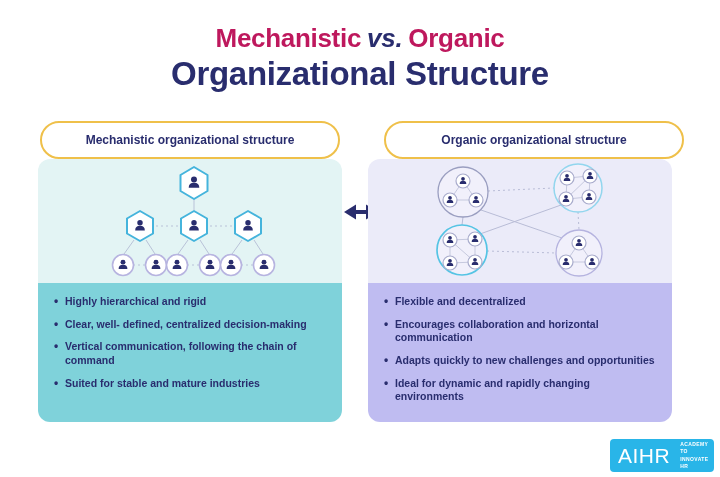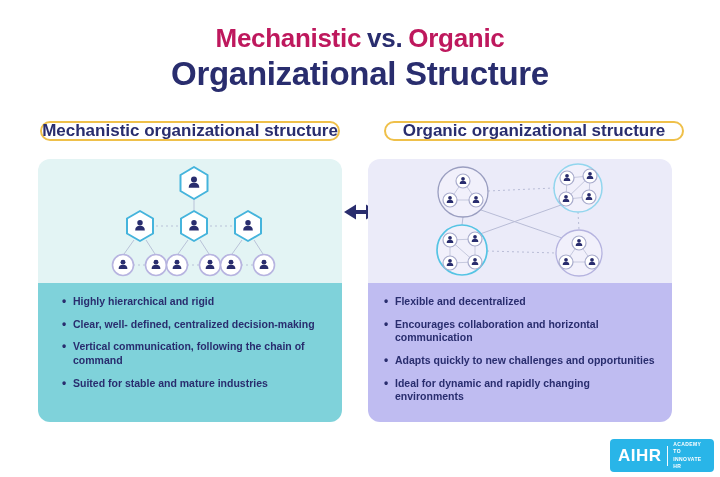--- a/index.html
+++ b/index.html
@@ -7,60 +7,60 @@
   body { font-family:"Liberation Sans", sans-serif; }
   .page {
     position:relative; width:720px; height:477px; background:#ffffff;
     overflow:hidden; margin:0 auto;
   }
   
   .title { position:absolute; top:24px; left:0; width:100%; text-align:center; line-height:1.15; }
   .title-line1 { font-size:26px; font-weight:800; letter-spacing:-0.3px; }
   .title-line2 { font-size:33px; font-weight:800; color:#292d6e; letter-spacing:-0.3px; margin-top:1px; }
   .hl-cyan { color:#be185d; }
-  .t-navy { color:#292d6e; margin:0 6px; }
+  .t-navy { color:#292d6e; margin:0 6px;font-style:italic; }
   
   .pill {
-    position:absolute; top:121px; height:20px; width:300px;
+    position:absolute; top:121px; height:38px; width:300px;
     background:#ffffff; border:2px solid #efc04a; border-radius:22px;
     display:flex; align-items:center; justify-content:center;
-    font-size:17px; font-weight:800; color:#292d6e; z-index:5;
+    font-size:12px; font-weight:800; color:#292d6e; z-index:5;
   }
   .pill-left { left:40px; }
   .pill-right { left:384px; }
   
   .panel {
     position:absolute; top:159px; width:304px; height:263px;
     border-radius:12px; overflow:hidden; display:flex; flex-direction:column;
   }
   .panel-left { left:38px; }
   .panel-right { left:368px; }
   .diagram-area { height:124px; flex:0 0 124px; position:relative; }
   .panel-left .diagram-area { background:#e3f4f4; }
   .panel-right .diagram-area { background:#ebebf9; }
   .list-area { flex:1 1 auto; }
-  .panel-left .list-area { background:#7fd2da;padding-left:8px; }
+  .panel-left .list-area { background:#7fd2da; }
   .panel-right .list-area { background:#bfbcf1; }
   .list-area ul { list-style:none; padding:12px 12px 0 16px; }
   .list-area li {
     position:relative; padding-left:11px; margin-bottom:9px;
     font-size:10.5px; font-weight:700; color:#292d6e; line-height:1.3;
   }
   .list-area li::before {
     content:"\2022"; position:absolute; left:0; top:-1px; font-size:12px; color:#292d6e;
   }
   
   .center-arrow { position:absolute; left:344px; top:203px; }
   
   .logo {
     position:absolute; left:610px; top:439px; width:104px; height:33px;
     background:#29b5e8; border-radius:4px; display:flex; align-items:center;
     padding:0 8px; gap:5px;
   }
-  .logo-brand { font-size:17px; font-weight:700; color:#ffffff; letter-spacing:0.5px; }
+  .logo-brand { font-size:21px; font-weight:400; color:#ffffff; letter-spacing:0.5px; }
   .logo-divider { width:2px; height:20px; background:#ffffff; opacity:0.95; }
   .logo-tagline { display:flex; flex-direction:column; justify-content:center; }
   .logo-tagline span {
     font-size:5px; font-weight:700; color:#ffffff; line-height:1.5; letter-spacing:0.4px;
   }
   svg { display:block; }
   .hidden-defs { position:absolute; width:0; height:0; overflow:hidden; }
 </style>
 </head>
 <body>

